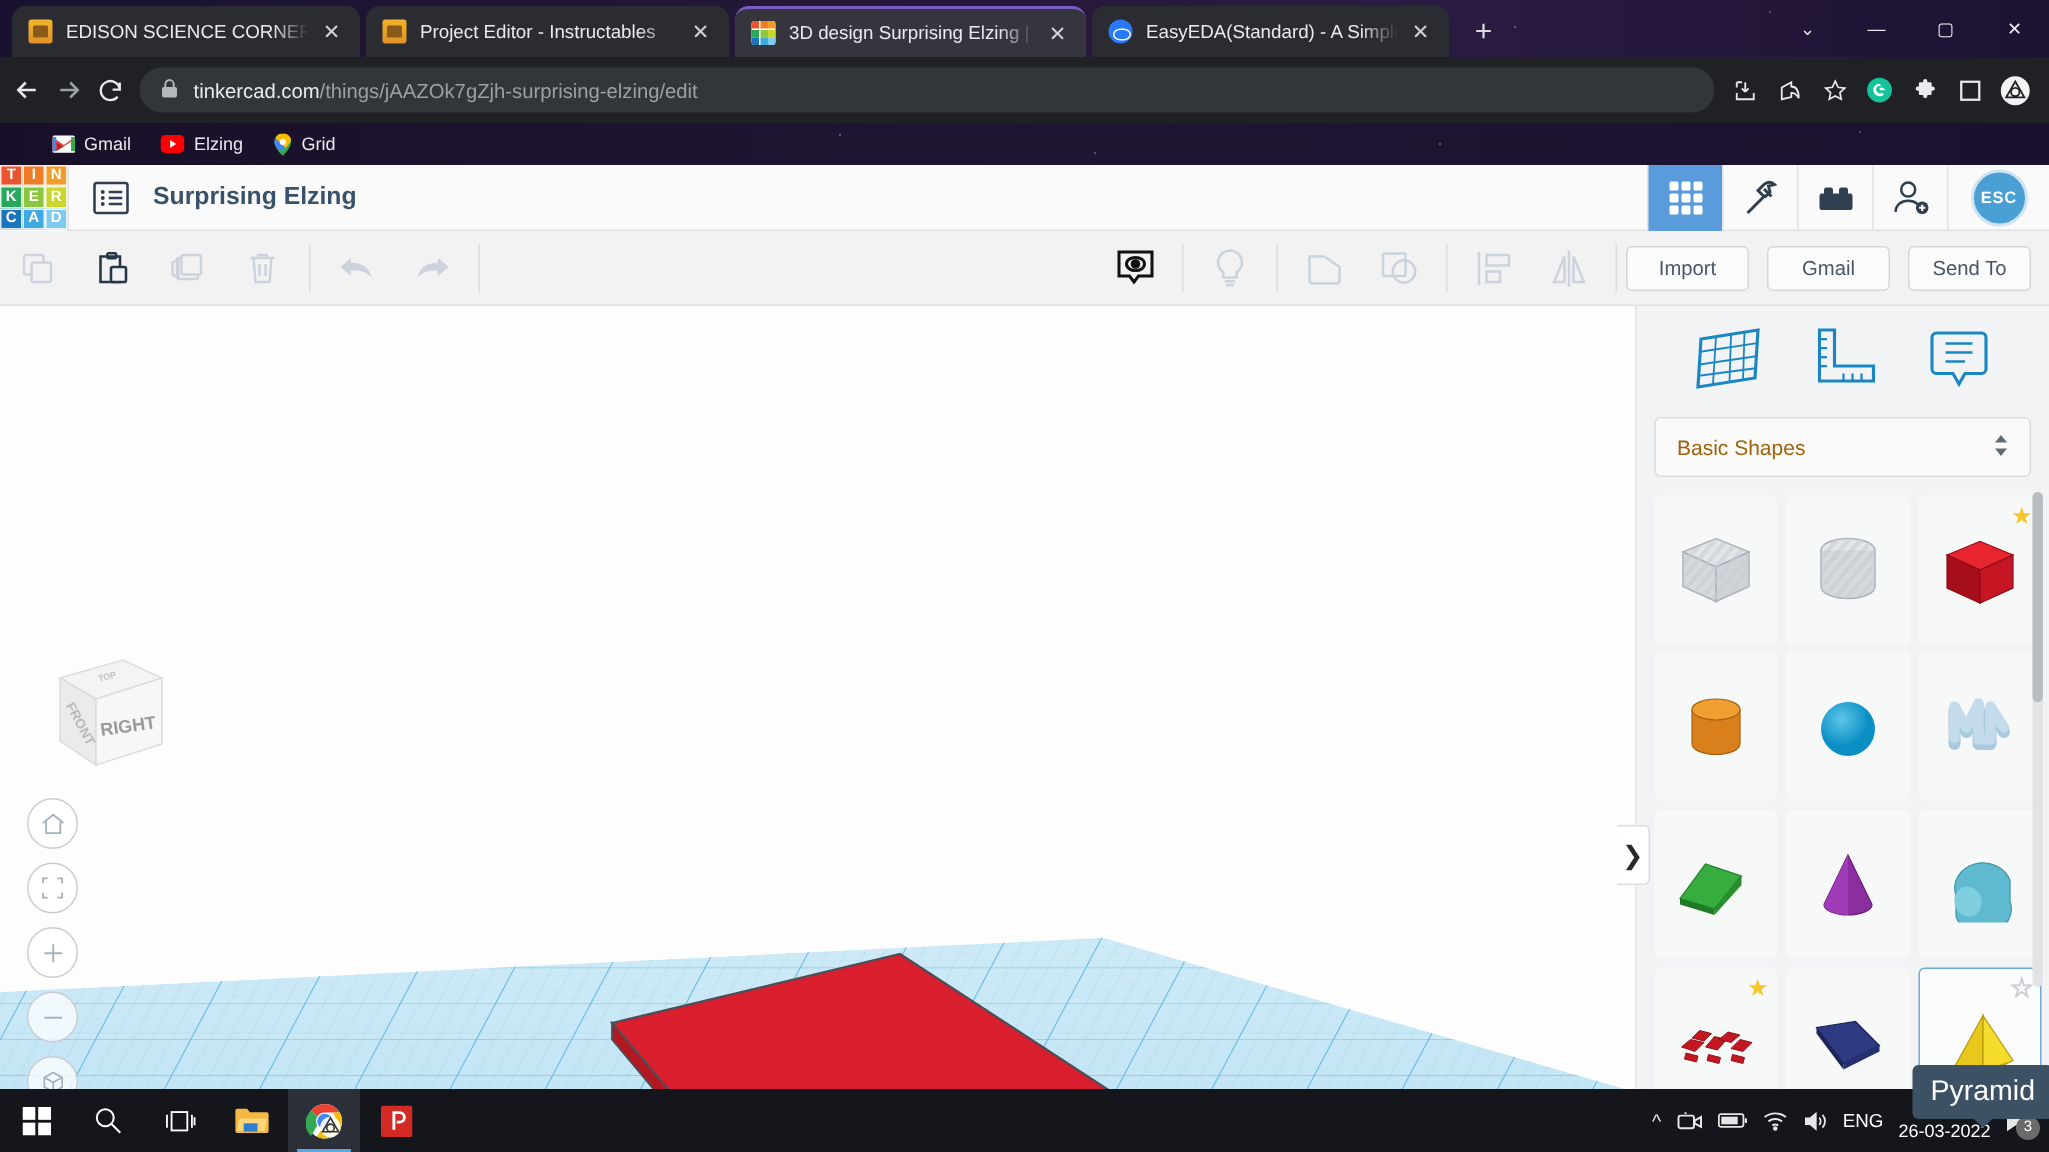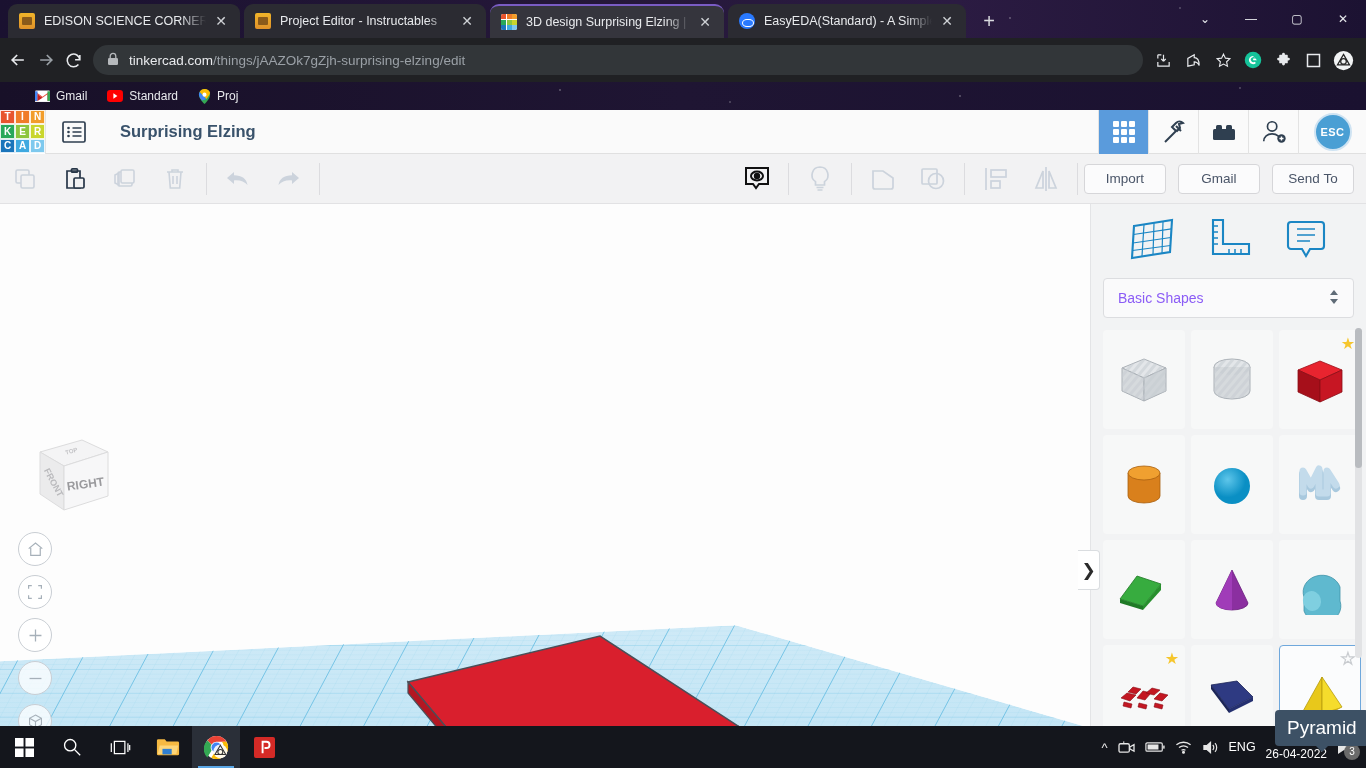--- a/index.html
+++ b/index.html
@@ -127,21 +127,21 @@
   .tc-logo span {
     display: flex; align-items: center; justify-content: center;
     color: #fff; font-weight: bold; font-size: 10px;
     border: 1px solid rgba(255,255,255,.85);
   }
   .hdr-divider { width: 1px; height: 44px; background: #e3e3e3; }
   .hdr-icon-btn {
     width: 56px; height: 44px; display: flex; align-items: center; justify-content: center;
   }
   .proj-title {
-    font-size: 16.5px; color: #39526b; font-weight: bold; margin-left: 18px;
+    font-size: 16.5px; color: #39526b; font-weight: bold; 
   }
   .hdr-right { margin-left: auto; display: flex; align-items: stretch; height: 44px; }
   .hdr-tile {
     width: 50px; display: flex; align-items: center; justify-content: center;
     border-left: 1px solid #e3e3e3;
   }
   .hdr-tile.active { background: #5a9bdc; }
   .esc-badge {
     width: 38px; height: 38px; border-radius: 50%;
     background: #4a9fd4; color: #fff;
@@ -213,21 +213,21 @@
   }
   .rpanel-icons {
     height: 70px; display: flex; align-items: center; justify-content: space-around;
     padding: 0 22px;
   }
   .rp-ic { width: 52px; height: 52px; display: flex; align-items: center; justify-content: center; }
   .shape-select {
     margin: 4px 12px 12px 12px; height: 40px; background: #fafafb;
     border: 1px solid #dcdde0; border-radius: 4px;
     display: flex; align-items: center; justify-content: space-between;
-    padding: 0 14px; color: #8b5cf6; font-size: 14px;
+    padding: 0 14px; color: #a16207; font-size: 14px;
   }
   .shape-grid {
     margin: 0 8px 0 12px; display: grid; grid-template-columns: repeat(3, 82px);
     gap: 6px; position: relative;
   }
   .shape-cell {
     width: 82px; height: 99px; background: #f7f8f8; border-radius: 4px;
     display: flex; align-items: center; justify-content: center; position: relative;
     border: 1px solid transparent;
   }
@@ -404,30 +404,30 @@
         <path d="M16.6 1.2H20V14h-3.4z" fill="#34a853"></path>
         <path d="M3.4 5.2L10 9.8 3.4 14z" fill="#c5221f"></path>
       </svg>
     <span>Gmail</span>
   </div>
   <div class="bm">
     <svg width="16" height="12" viewBox="0 0 20 15">
         <rect width="20" height="15" rx="4" fill="#ff0000"></rect>
         <path d="M8 4.2l5 3.3-5 3.3z" fill="#fff"></path>
       </svg>
-    <span>Standard</span>
+    <span>Elzing</span>
   </div>
   <div class="bm">
     <svg width="13" height="15" viewBox="0 0 14 16">
         <path d="M7 0a6 6 0 00-6 6c0 4.4 6 10 6 10s6-5.6 6-10a6 6 0 00-6-6z" fill="#34a853"></path>
         <path d="M7 0a6 6 0 00-5.3 3.2L9 10.6c2.6-3 4-5.2 4-6.6A6 6 0 007 0z" fill="#fbbc04"></path>
         <path d="M1.7 3.2A6 6 0 001 6c0 1.6 1.4 4 3.3 6.3L9 10.6z" fill="#4285f4"></path>
         <circle cx="7" cy="6" r="2.2" fill="#fff"></circle>
       </svg>
-    <span>Proj</span>
+    <span>Grid</span>
   </div>
 </div>
 
 <div class="app">
 
   <div class="app-header">
     <div class="tc-logo" id="tc-logo">
         <span style="background: rgb(232, 85, 46);">T</span>
         <span style="background: rgb(240, 124, 40);">I</span>
         <span style="background: rgb(242, 157, 42);">N</span>
@@ -878,21 +878,21 @@
     </span>
     <span class="tray-ic">
       <svg width="17" height="15" viewBox="0 0 18 16" fill="none" stroke="#e6e6e6" stroke-width="1.3">
           <path d="M2 6h3l4-3.4v10.8L5 10H2z" fill="#e6e6e6"></path>
           <path d="M11.4 5.4a3.6 3.6 0 010 5.2M13.8 3.4a6.8 6.8 0 010 9.2"></path>
         </svg>
     </span>
     <span class="tray-lang">ENG</span>
     <span class="clock">
       <span style="display:block">17:03</span>
-      <span style="display:block">26-04-2022</span>
+      <span style="display:block">26-03-2022</span>
     </span>
     <span class="tray-ic notif">
       <svg width="19" height="17" viewBox="0 0 20 18" fill="#e6e6e6">
           <path d="M1 2h18v10H7l-6 4z"></path>
         </svg>
       <span class="notif-badge">3</span>
     </span>
   </div>
 </div>
 

